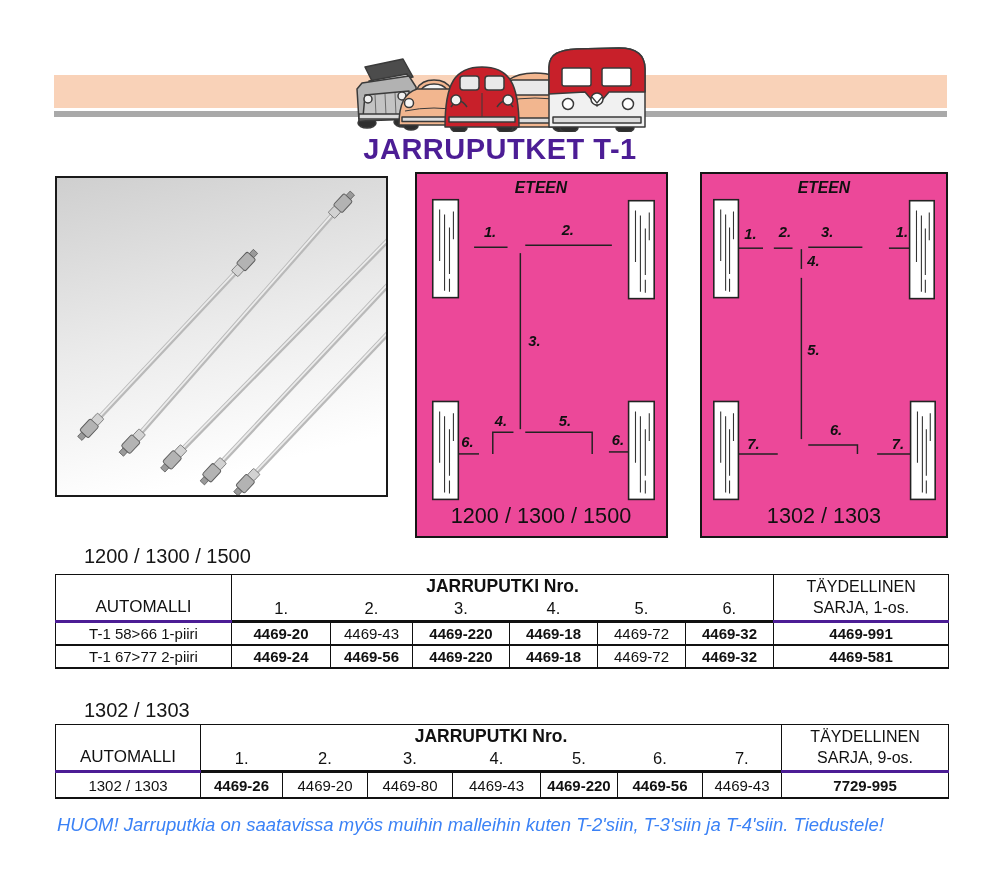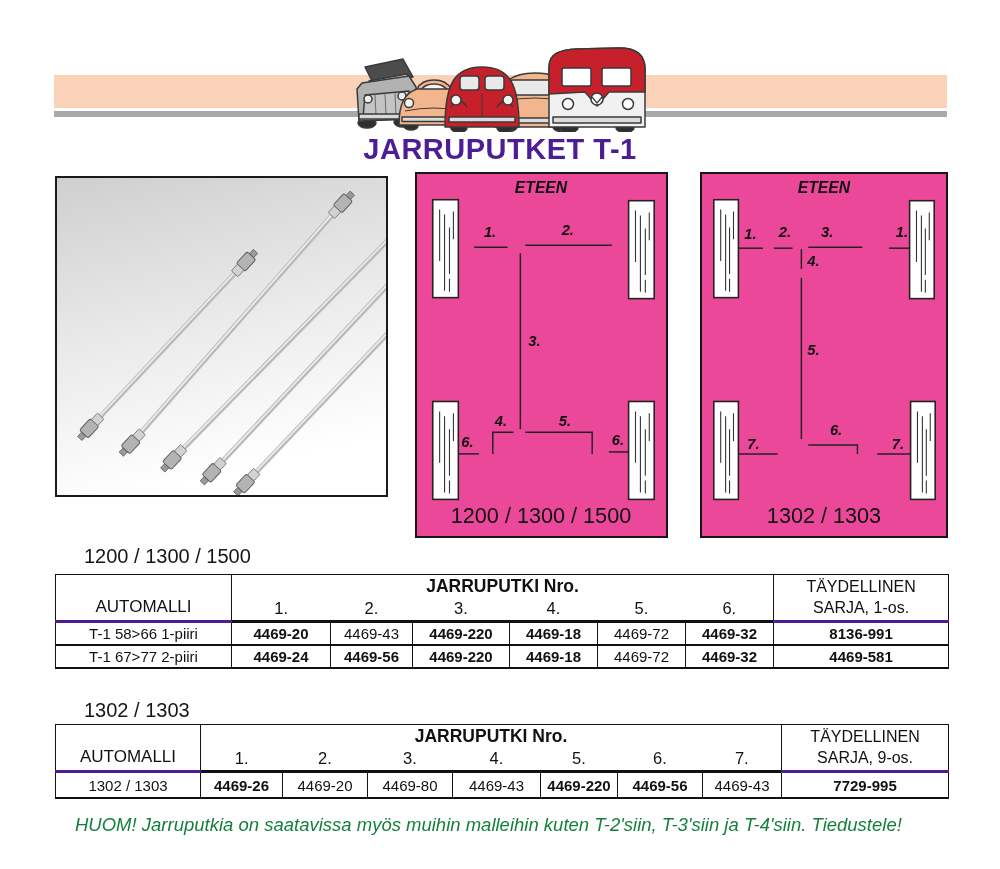--- a/index.html
+++ b/index.html
@@ -46,21 +46,21 @@
   td.series-h { border-left:1.5px solid #111; font-size:16px; line-height:1.3; vertical-align:middle; }
   tr.numrow td { height:20px; font-size:16.5px; vertical-align:bottom; padding-bottom:2px;
                  border-bottom:3px solid #111; }
   td.model-h, td.series-h { border-bottom:3px solid #4c1d95; }
   .ptable tbody td { border:1.2px solid #111; border-top-width:0; border-bottom-width:2px;
                      font-size:15px; height:21px; vertical-align:middle; }
   .pt2 tbody td { height:24px; }
   .b { font-weight:bold;margin-top:16px; }
 
   .note { position:absolute; left:57px; top:814px; width:910px;
-          font-style:italic; font-size:18.5px; color:#15803d;margin-left:18px; }
+          font-style:italic; font-size:18.5px; color:#3b82f6; }
 </style>
 </head>
 <body>
 
 <div class="banner"></div>
 <div class="divider"></div>
 
 <div class="cars">
   <svg viewBox="0 0 300 95">
 
@@ -269,21 +269,21 @@
   </thead>
   <tbody>
     <tr>
       <td>T-1 58&gt;66 1-piiri</td>
       <td class="b">4469-20</td>
       <td>4469-43</td>
       <td class="b">4469-220</td>
       <td class="b">4469-18</td>
       <td>4469-72</td>
       <td class="b">4469-32</td>
-      <td class="b">8136-991</td>
+      <td class="b">4469-991</td>
     </tr>
     <tr>
       <td>T-1 67&gt;77 2-piiri</td>
       <td class="b">4469-24</td>
       <td class="b">4469-56</td>
       <td class="b">4469-220</td>
       <td class="b">4469-18</td>
       <td>4469-72</td>
       <td class="b">4469-32</td>
       <td class="b">4469-581</td>

